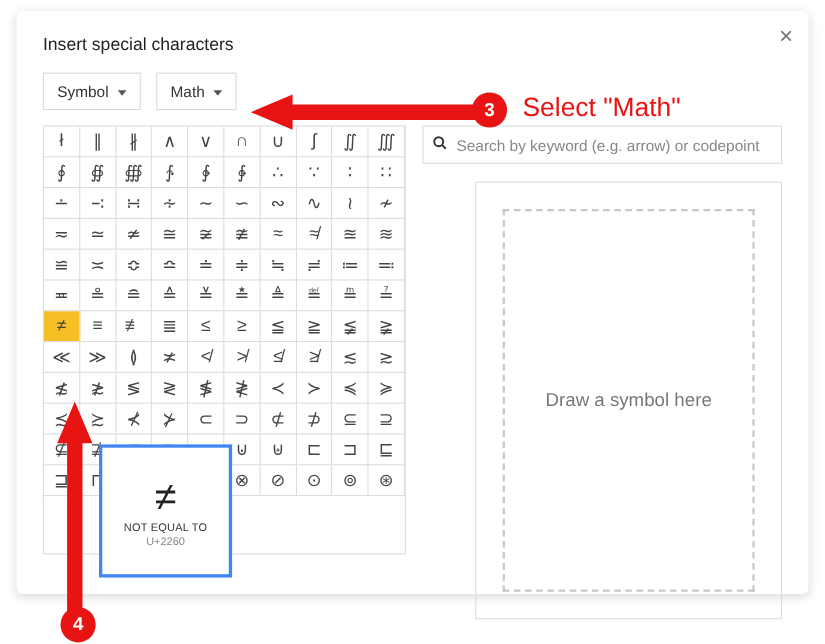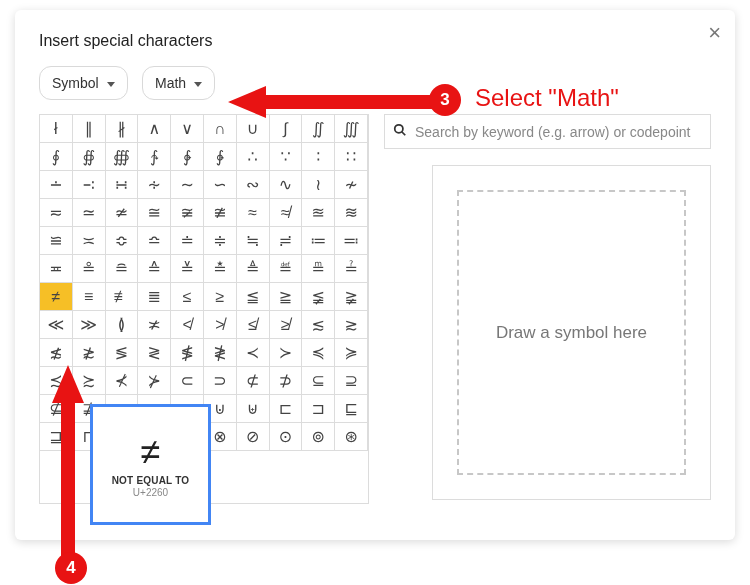--- a/index.html
+++ b/index.html
@@ -26,21 +26,21 @@
     .title {
       font-size: 16px;
       font-weight: 400;
       color: #222;
       margin-bottom: 16px;
     }
     .dropdowns { margin-bottom: 14px; }
     .dropdown {
       display: inline-block;
       border: 1px solid #d9d9d9;
-      border-radius: 12px;
+      border-radius: 0;
       padding: 8px 12px;
       font-size: 14px;
       color: #333;
       margin-right: 10px;
       cursor: pointer;
       background: #fff;
     }
     .caret { display: inline-block; margin-left: 4px; border-left: 4px solid transparent; border-right: 4px solid transparent; border-top: 5px solid #555; vertical-align: middle; }
     .body { display: flex; gap: 15px; }
     .grid-wrap {
@@ -74,21 +74,21 @@
       align-items: center;
       padding: 10px 8px;
       font-size: 14px;
       color: #777;
       margin-bottom: 16px;
       height: 35px;
     }
     .search-icon { font-weight: bold; color: #333; margin-right: 8px; font-size: 14px; }
     .search-input { border: none; outline: none; font-size: 14px; color: #333; width: 100%; }
     .search-input::placeholder { color: #888; }
-    .draw-outer { border: 1px solid #dcdcdc; padding: 24px; height: 335px; margin-left: 48px; }
+    .draw-outer { border: 1px solid #dcdcdc; padding: 24px; height: 398px; margin-left: 48px; }
     .draw-inner {
       width: 100%;
       height: 100%;
       border: 2px dashed #c7c7c7;
       display: flex;
       align-items: center;
       justify-content: center;
       color: #777;
       font-size: 17px;
     }
@@ -100,21 +100,21 @@
       height: 121px;
       background: #fff;
       border: 3px solid #4285f4;
       display: flex;
       flex-direction: column;
       align-items: center;
       justify-content: center;
       z-index: 10;
     }
     .popup-glyph { font-size: 36px; color: #222; }
-    .popup-name { font-size: 10px; color: #333; margin-top: 2px; font-weight: 700; letter-spacing: 0.2px; }
+    .popup-name { font-size: 10px; color: #333; margin-top: 2px; font-weight: 400; letter-spacing: 0.2px; }
     .popup-code { font-size: 10px; color: #888; margin-top: 1px; text-align: center; }
     .overlay { position: absolute; inset: 0; pointer-events: none; z-index: 20; }
     .arrow-1 { position: absolute; left: 228px; top: 84px; }
     .arrow-2 { position: absolute; left: 50px; top: 365px; }
     .step-badge {
       width: 32px; height: 32px; border-radius: 50%;
       background: #e81313; color: #fff;
       display: flex; align-items: center; justify-content: center;
       font-weight: bold; font-size: 17px;
       position: absolute;

